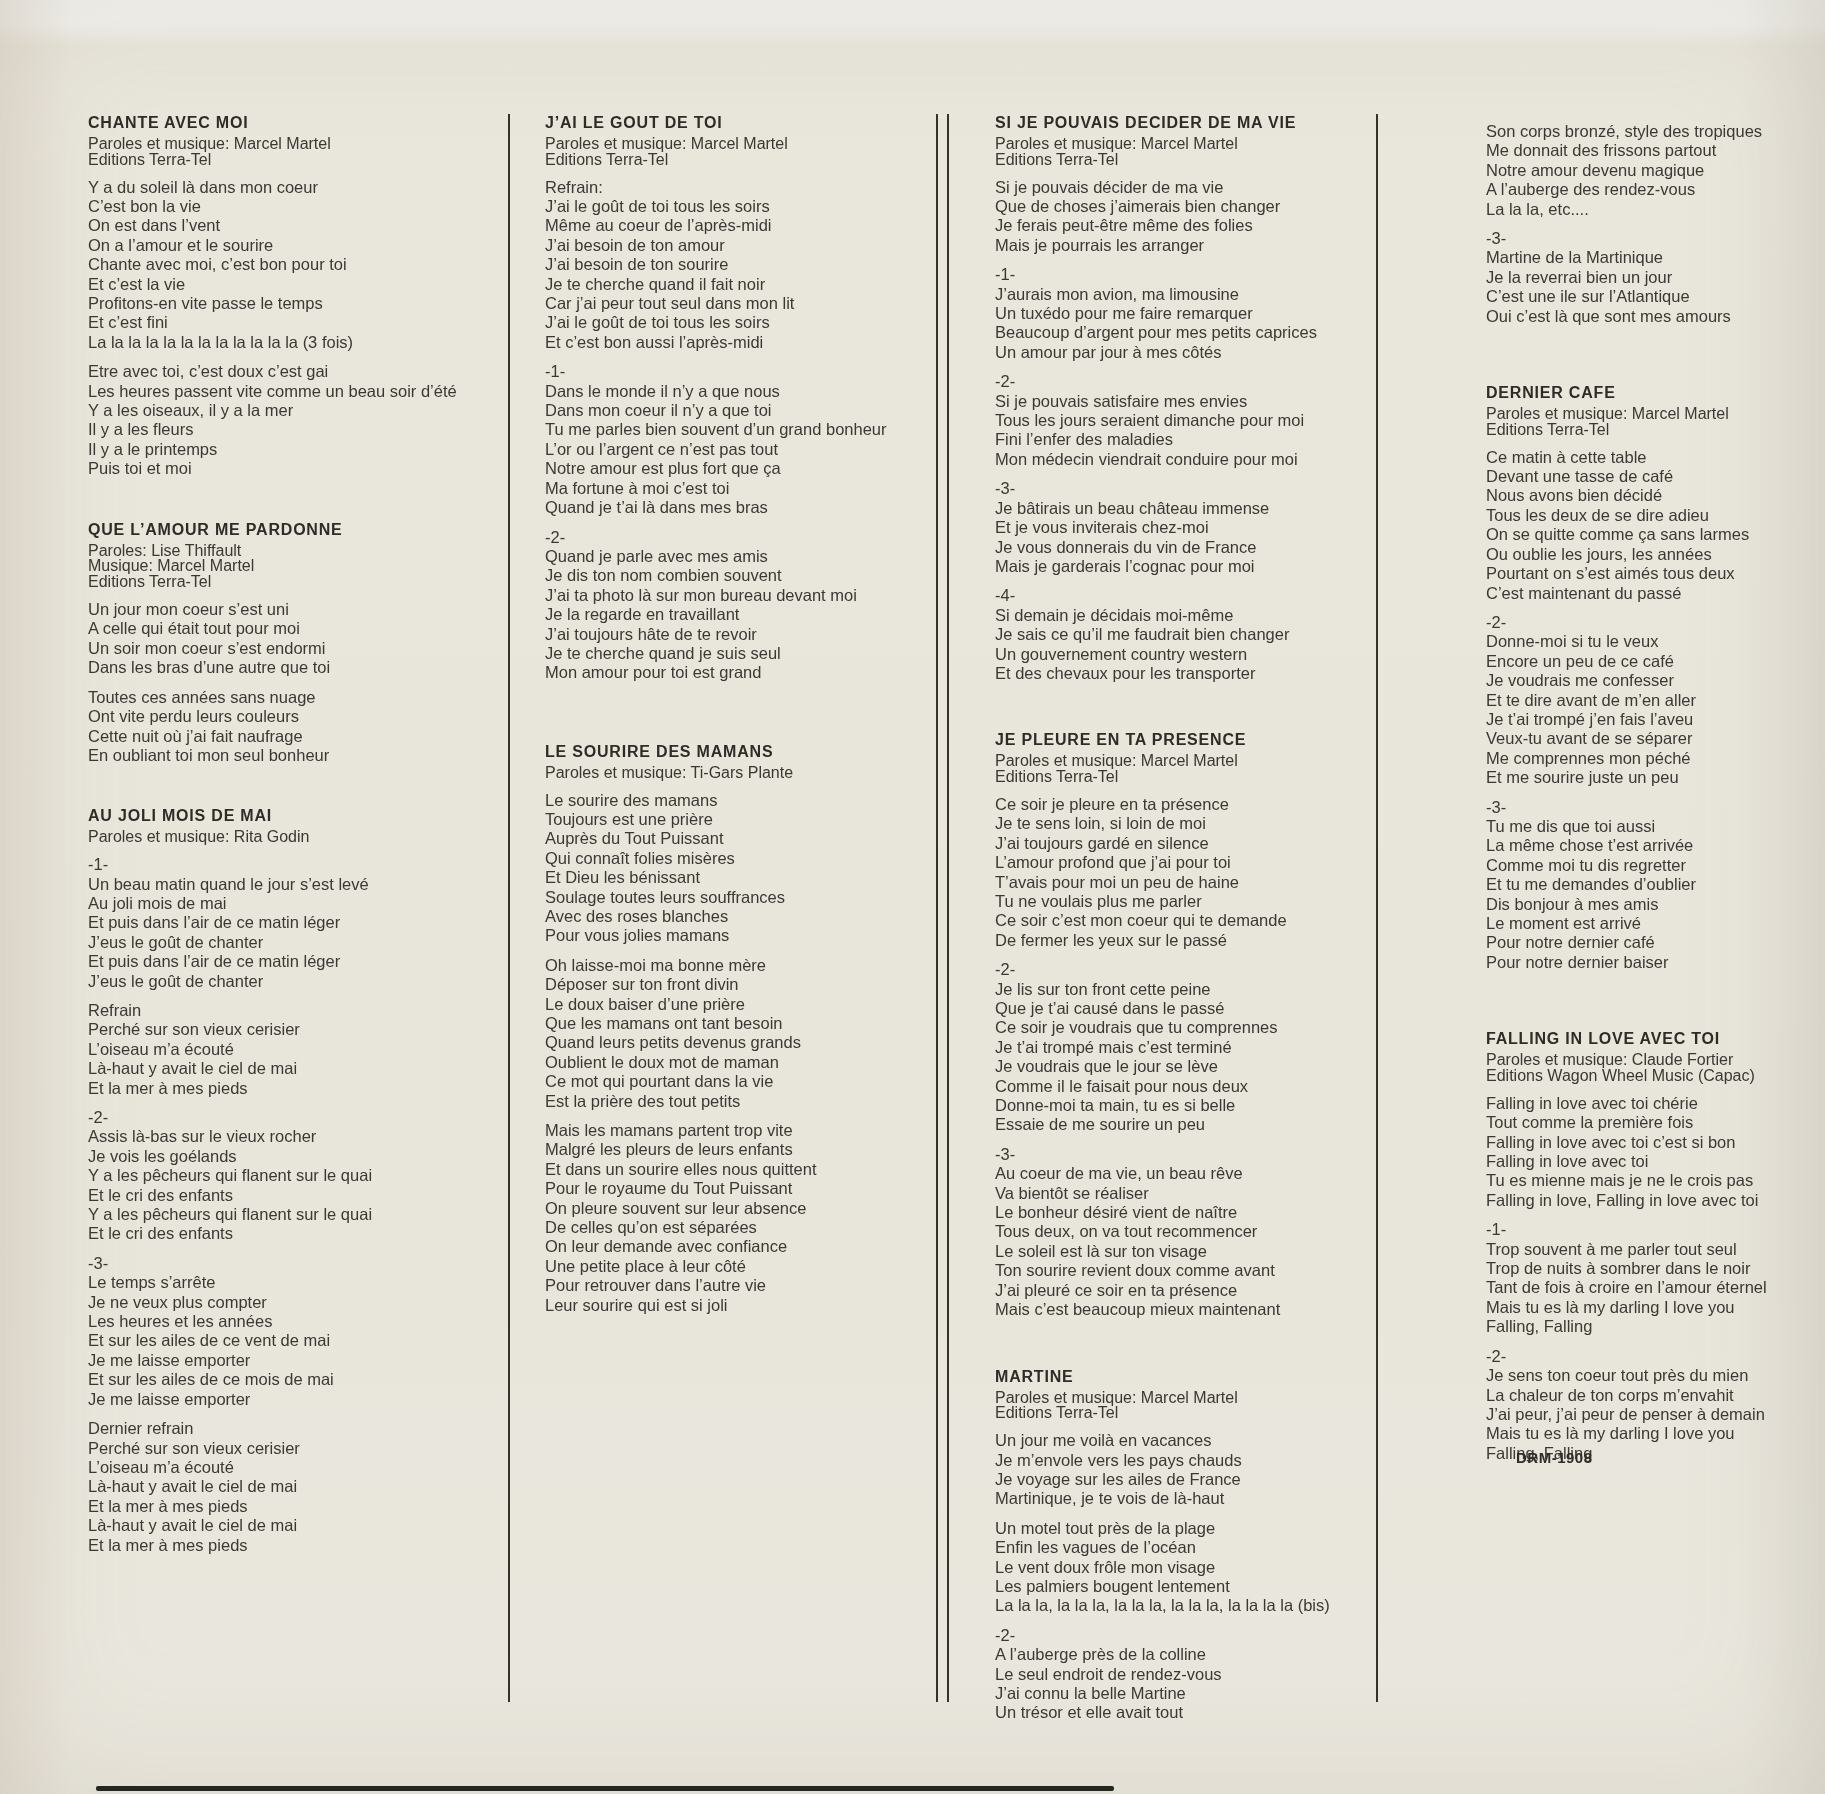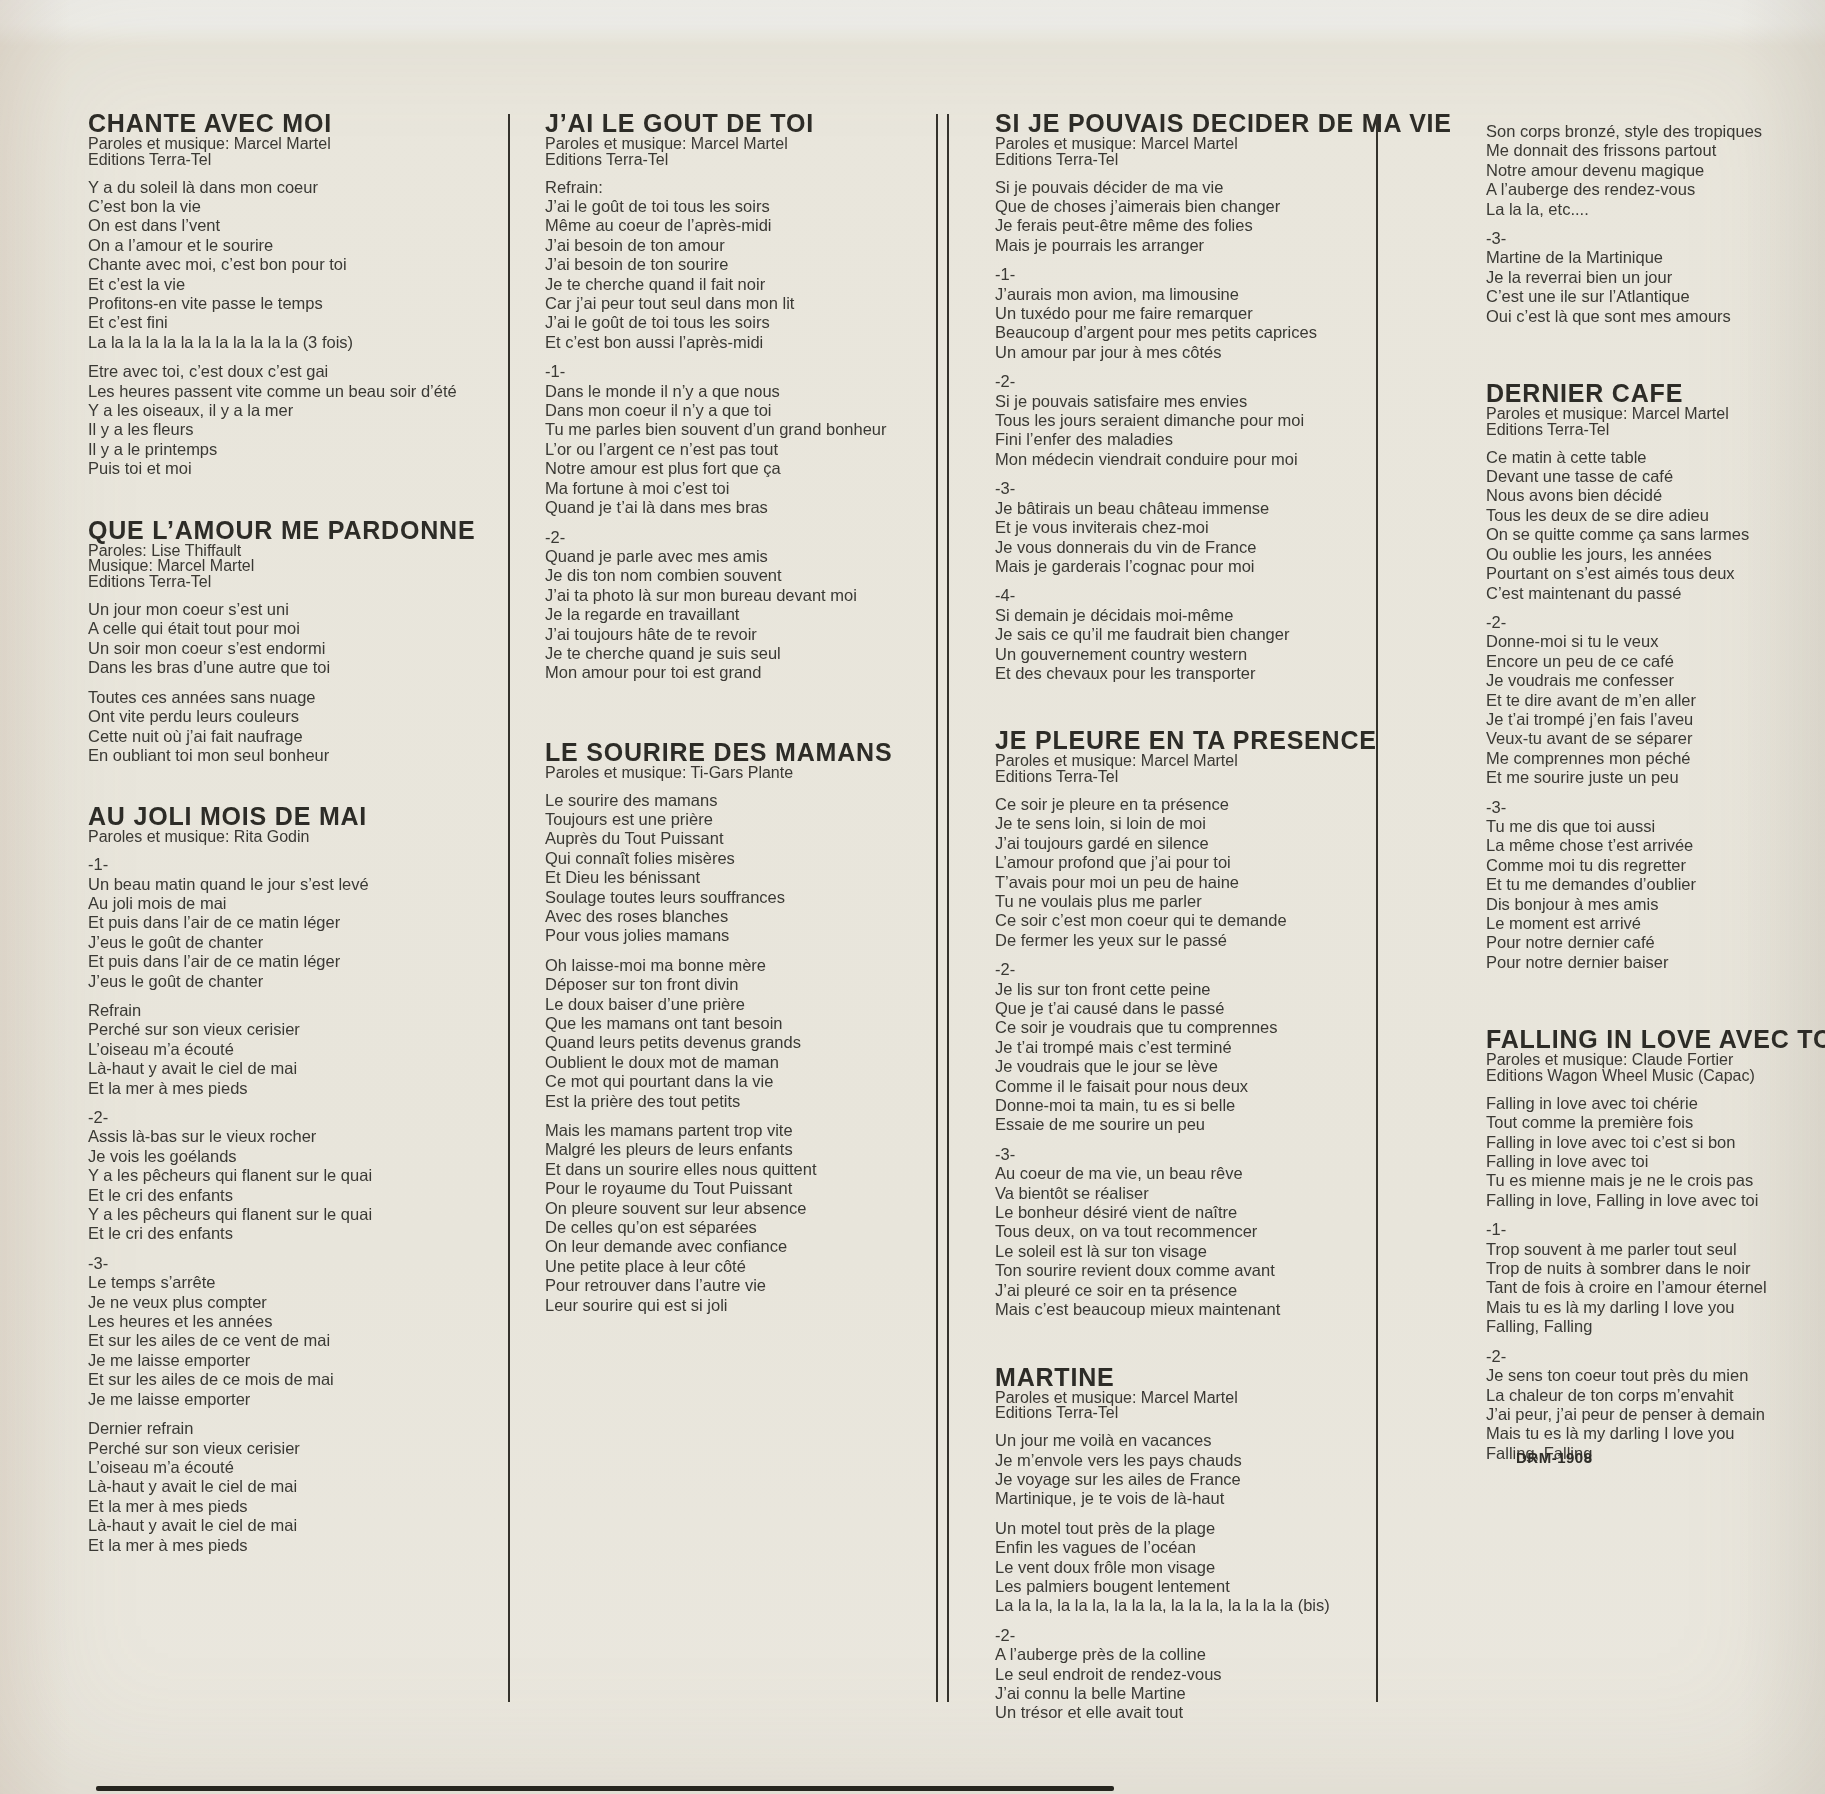--- a/index.html
+++ b/index.html
@@ -14,21 +14,21 @@
       linear-gradient(180deg, #f3f3f0 0px, #f2f2ee 24px, #e9e6dc 46px, #e8e5db 1250px, #eae7de 1794px);
     box-shadow: inset 0 0 140px rgba(150,140,118,.18);
   }
   .col{position:absolute;top:112px;color:#3a3934;}
   .song{margin-bottom:46px;}
   .col[data-col="0"] .song{margin-bottom:40px;}
   .col[data-col="1"] .song{margin-bottom:58px;}
   .col[data-col="2"] .song{margin-bottom:46px;}
   .col[data-col="3"] .song{margin-bottom:56px;}
   .song-title{
-    font-size:25px;line-height:22px;font-weight:bold;
+    font-size:16px;line-height:22px;font-weight:bold;
     color:#2d2c27;letter-spacing:.8px;margin-bottom:2px;
     white-space:nowrap;
   }
   .credit-line{font-size:16px;line-height:15.8px;color:#3a3833;white-space:nowrap;}
   .stanza{margin-top:10px;}
   .lyric-line{font-size:16.5px;line-height:19.4px;white-space:nowrap;}
   .divider{position:absolute;top:114px;height:1588px;}
   .divider.single{width:2px;background:#34322c;}
   .divider.double{width:9px;border-left:2px solid #34322c;border-right:2px solid #34322c;}
   .catalog{

